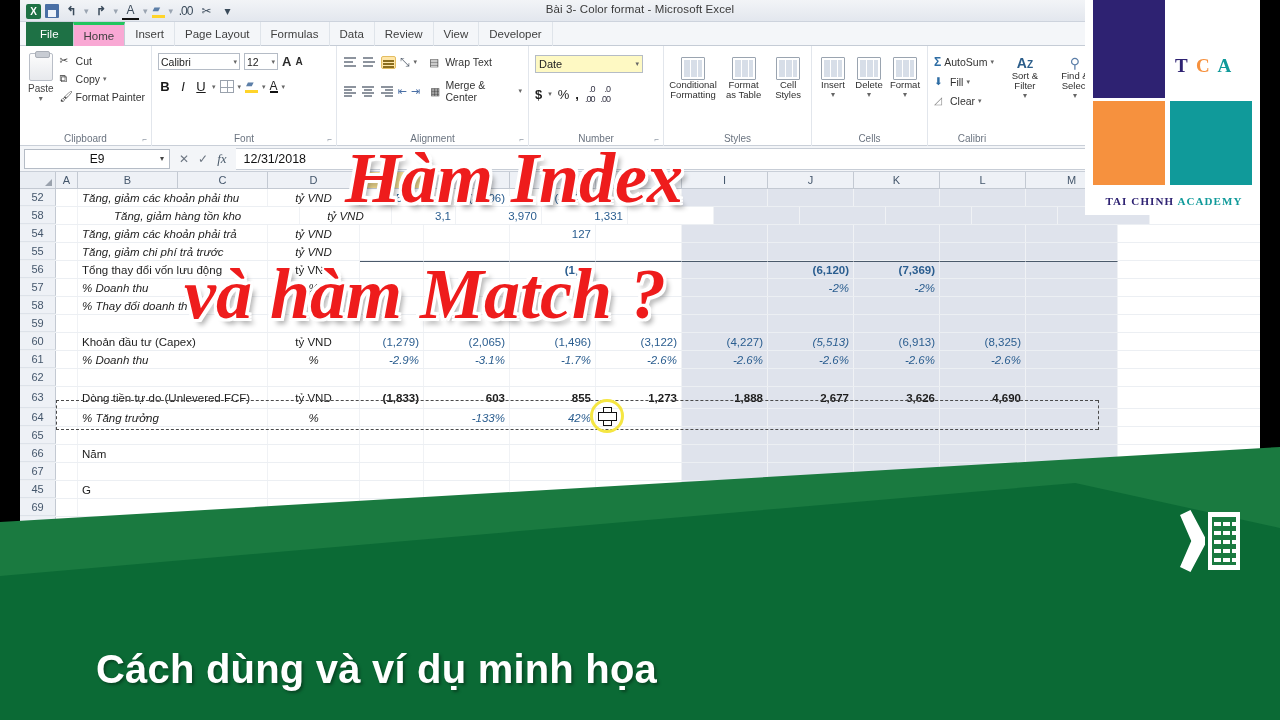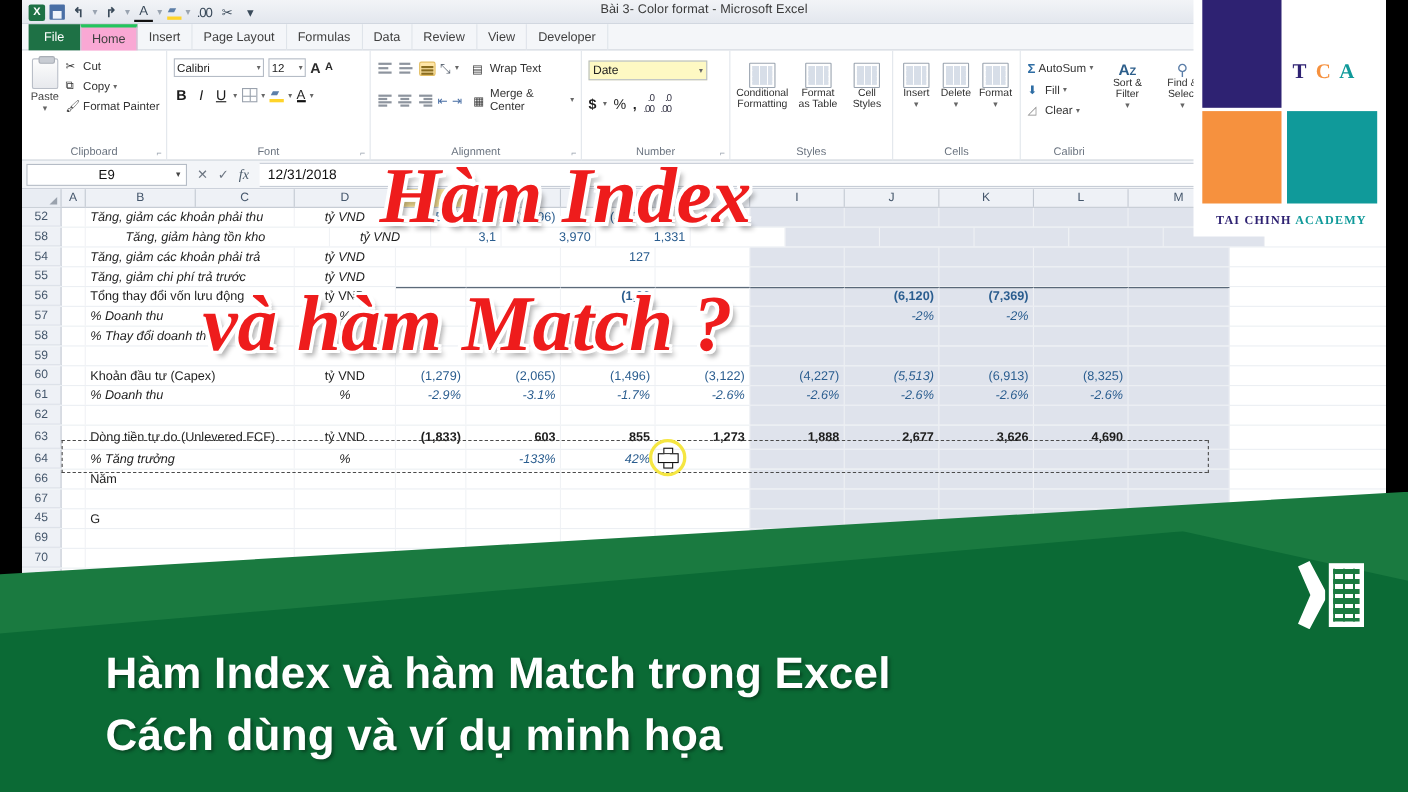--- a/index.html
+++ b/index.html
@@ -676,20 +676,35 @@
             <div class="cell r num it" style="width: 86px;">-133%</div>
             <div class="cell r num it" style="width: 86px;">42%</div>
             <div class="cell r num" style="width: 86px;"></div>
             <div class="cell r num shade" style="width: 86px;"></div>
             <div class="cell r num shade" style="width: 86px;"></div>
             <div class="cell r num shade" style="width: 86px;"></div>
             <div class="cell r num shade" style="width: 86px;"></div>
             <div class="cell r num shade" style="width: 92px;"></div>
           </div>
           <div class="grow">
+            <div class="rh">65</div>
+            <div class="cell " style="width: 22px;"></div>
+            <div class="cell b" style="width: 190px;"></div>
+            <div class="cell c" style="width: 92px;"></div>
+            <div class="cell r num" style="width: 64px;"></div>
+            <div class="cell r num" style="width: 86px;"></div>
+            <div class="cell r num" style="width: 86px;"></div>
+            <div class="cell r num" style="width: 86px;"></div>
+            <div class="cell r num shade" style="width: 86px;"></div>
+            <div class="cell r num shade" style="width: 86px;"></div>
+            <div class="cell r num shade" style="width: 86px;"></div>
+            <div class="cell r num shade" style="width: 86px;"></div>
+            <div class="cell r num shade" style="width: 92px;"></div>
+          </div>
+          <div class="grow">
             <div class="rh">66</div>
             <div class="cell " style="width: 22px;"></div>
             <div class="cell b" style="width: 190px;">Năm</div>
             <div class="cell c" style="width: 92px;"></div>
             <div class="cell r num" style="width: 64px;"></div>
             <div class="cell r num" style="width: 86px;"></div>
             <div class="cell r num" style="width: 86px;"></div>
             <div class="cell r num" style="width: 86px;"></div>
             <div class="cell r num shade" style="width: 86px;"></div>
             <div class="cell r num shade" style="width: 86px;"></div>
@@ -861,21 +876,20 @@
     </div>
   </div>
 
   <div class="headline hl1">Hàm Index</div>
   <div class="headline hl2">và hàm Match ?</div>
 
   <div class="banner">
     <div class="bandshape"></div>
     <div class="bandshape2"></div>
     <div class="bannertext">
-      <div class="bline">Hàm Index và hàm Match trong Excel</div>
       <div class="bline">Cách dùng và ví dụ minh họa</div>
     </div>
   </div>
 
   <div class="xlogo">
     <div class="mark">
       <div class="lft"></div>
       <div class="pane">
           <div class="gg"></div>
         </div>

